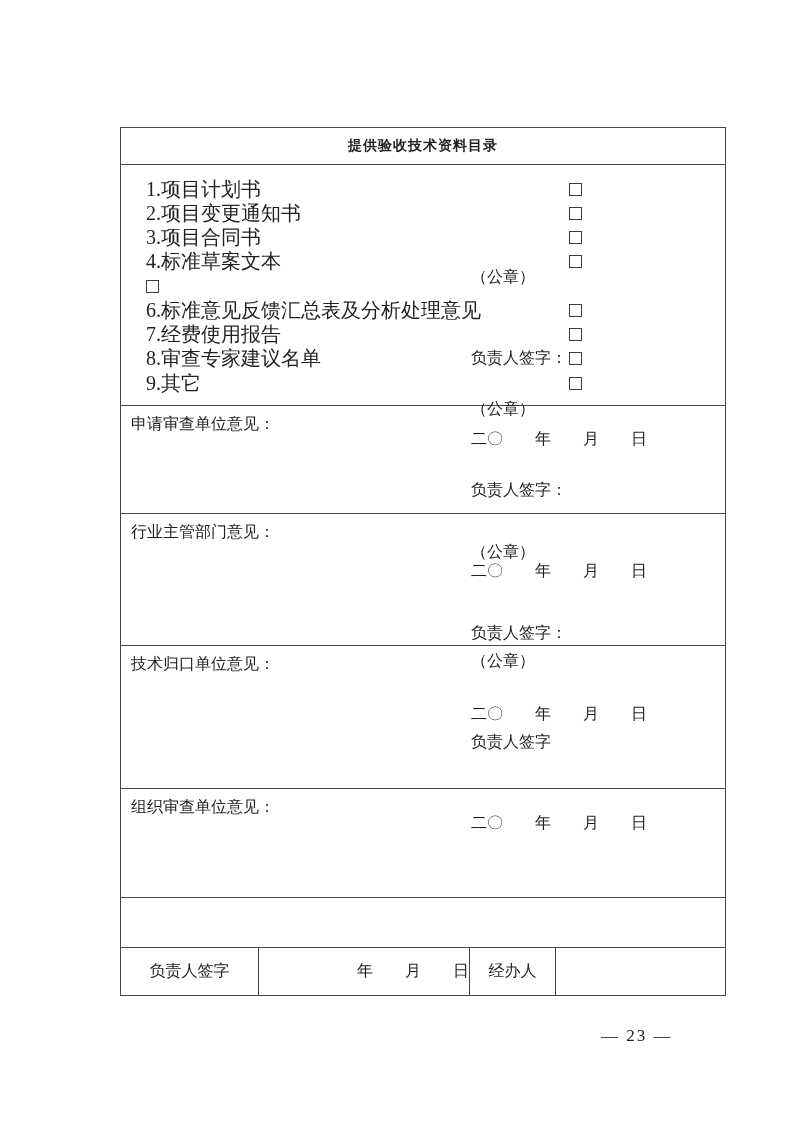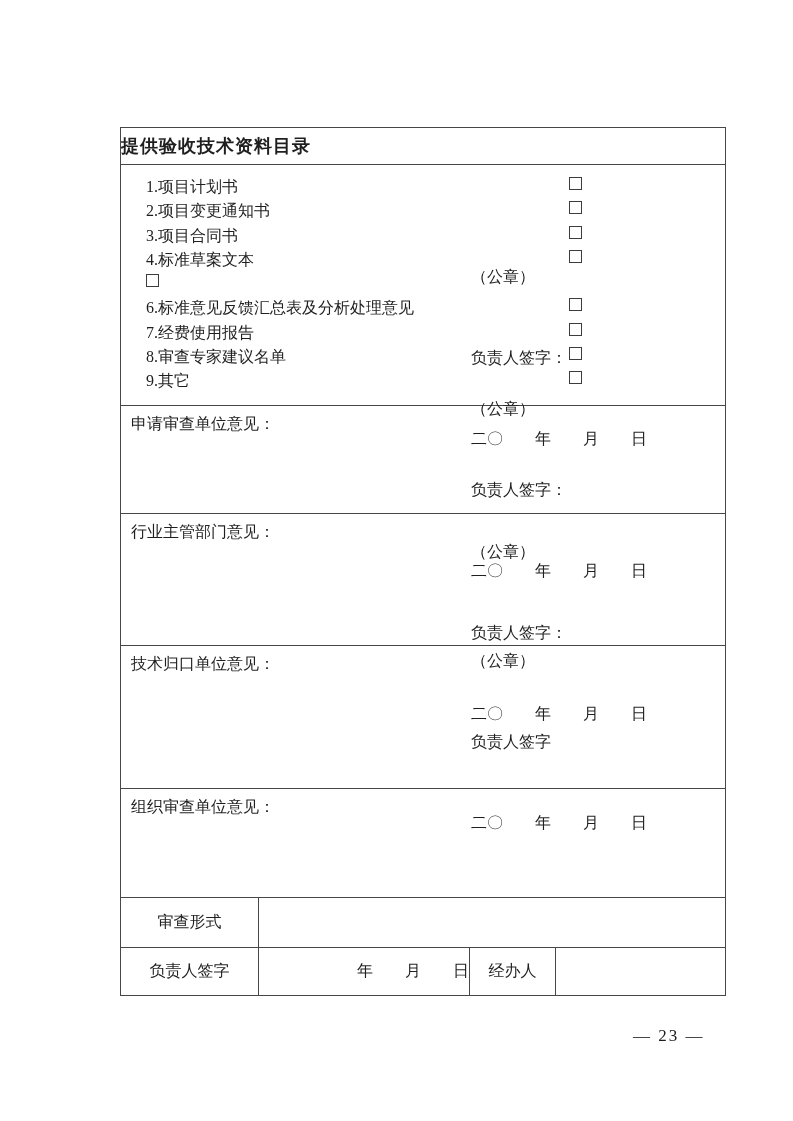--- a/index.html
+++ b/index.html
@@ -24,38 +24,39 @@
     background: #ffffff;
   }
   .row { position: relative; border-bottom: 1px solid #474747; }
   .row:last-child { border-bottom: none; }
 
   
   .title-row {
     height: 37px;
     display: flex;
     align-items: center;
+    justify-content: center;
     font-weight: bold;
-    font-size: 18px;
+    font-size: 14px;
     letter-spacing: 1px;
   }
 
   
   .checklist {
     height: 241px;
     padding: 12px 0 10px 25px;
     display: flex;
     flex-direction: column;
     justify-content: space-between;
   }
   .check-item {
     display: flex;
-    align-items: flex-start;
+    align-items: center;
     height: 24px;
-    font-size: 16px;
+    font-size: 20px;
   }
   .item-label { width: 423px; white-space: nowrap; }
   .checkbox {
     width: 13px;
     height: 13px;
     border: 1.5px solid #3c3c3c;
     background: #ffffff;
     display: inline-block;
     flex: 0 0 auto;
   }
@@ -98,21 +99,21 @@
   }
   .handler-cell {
     width: 86px;
     border-right: 1px solid #474747;
     justify-content: center;
   }
   .value-cell { flex: 1; }
 
   .page-number {
     position: absolute;
-    left: 633px;
+    left: 601px;
     top: 1026px;
     font-size: 17px;
     letter-spacing: 2px;
     white-space: nowrap;
   }
 </style>
 </head>
 <body>
 
 <div class="sheet">
@@ -190,21 +191,20 @@
     <div class="row opinion h4">
       <div class="op-label">组织审查单位意见：</div>
       <div class="sig-block">
         <div>（公章）</div>
         <div>负责人签字</div>
         <div>二〇　　年　　月　　日</div>
       </div>
     </div>
 
     <div class="row grid-row form-row">
-      <div class="cell label-cell">审查形式</div>
       <div class="cell value-cell"></div>
     </div>
 
     <div class="row grid-row accept-row">
       <div class="cell label-cell">负责人签字</div>
       <div class="cell date-cell">年　　月　　日</div>
       <div class="cell handler-cell">经办人</div>
       <div class="cell value-cell"></div>
     </div>
 

